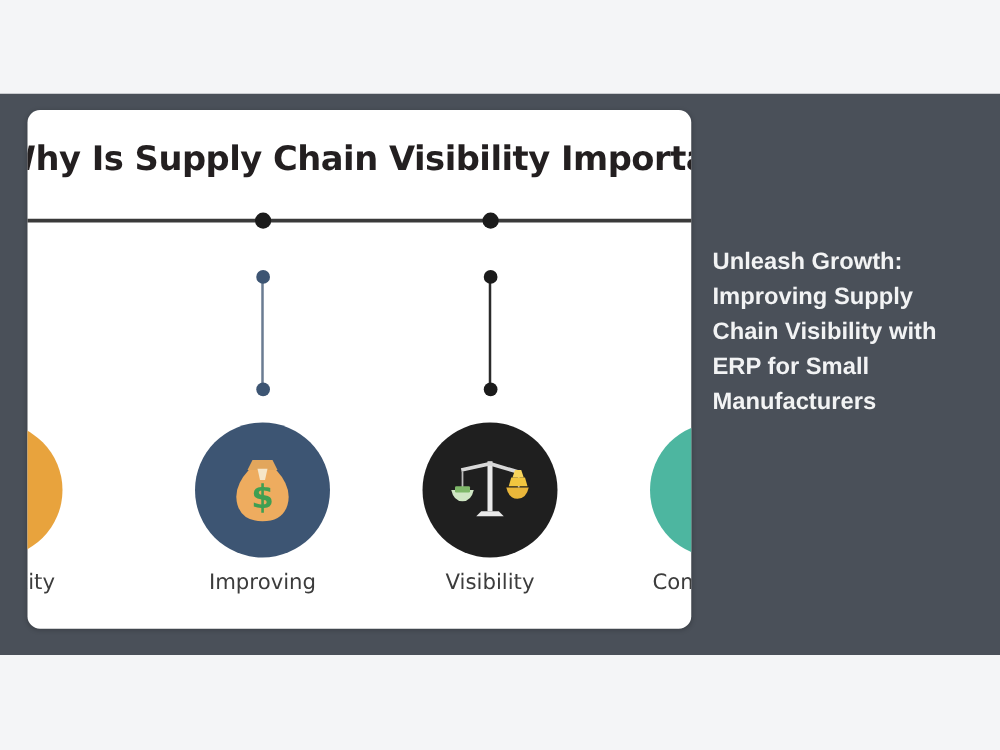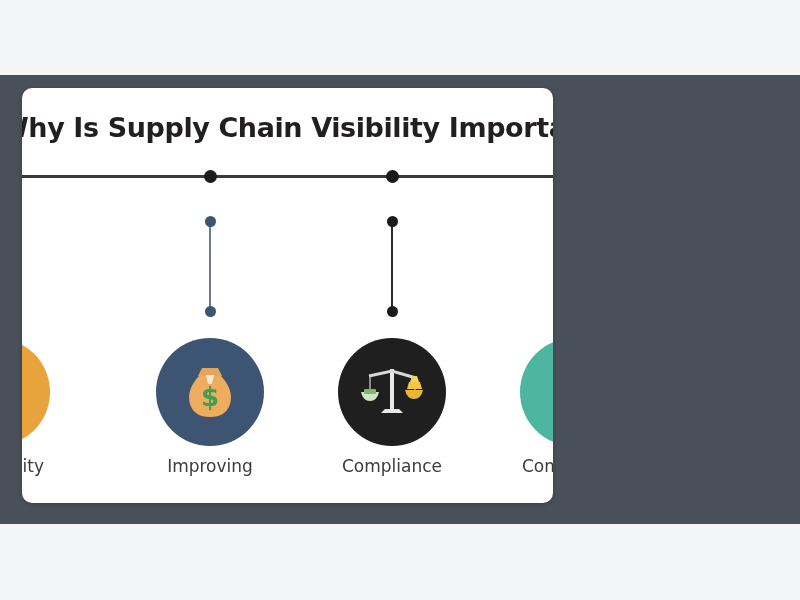--- a/index.html
+++ b/index.html
@@ -159,31 +159,32 @@
             <path d="M22 52 L44 52 L40 48 L26 48 Z" fill="#e9e9e9"></path>
             <line x1="11" y1="16" x2="11" y2="31" stroke="#bdbdbd" stroke-width="1.4"></line>
             <line x1="56" y1="18" x2="56" y2="29" stroke="#bdbdbd" stroke-width="1.4"></line>
             <path d="M2 31 L20 31 Q18 40 11 40 Q4 40 2 31 Z" fill="#cfe6c4"></path>
             <rect x="5" y="28" width="12" height="5" rx="1" fill="#7fb86a"></rect>
             <path d="M46 29 L64 29 Q62 38 55 38 Q48 38 46 29 Z" fill="#e9b63a"></path>
             <path d="M50 21 L61 21 L63 28 L48 28 Z" fill="#f2c63f"></path>
             <path d="M53 15 L58 15 L60 21 L51 21 Z" fill="#f7d45c"></path>
           </svg>
         </div>
-        <div class="cap">Compliance</div>
+        <div class="cap">Visibility</div>
       </div>
 
       <div class="col c4">
 
         <div class="bubble" style="background:#4db6a0;">
           <svg width="60" height="58" viewBox="0 0 60 58">
             <rect x="34" y="12" width="13" height="42" rx="2" fill="#f0a848"></rect>
             <path d="M18 54 L18 24 L9 24 L23 6 L37 24 L28 24 L28 54 Z" fill="#ffffff"></path>
           </svg>
         </div>
         <div class="cap">Competition</div>
       </div>
 
     </div>
   </div>
 
+  <div class="headline">Unleash Growth: Improving Supply Chain Visibility with ERP for Small Manufacturers</div>
 
 </div>
 
 </body></html>

